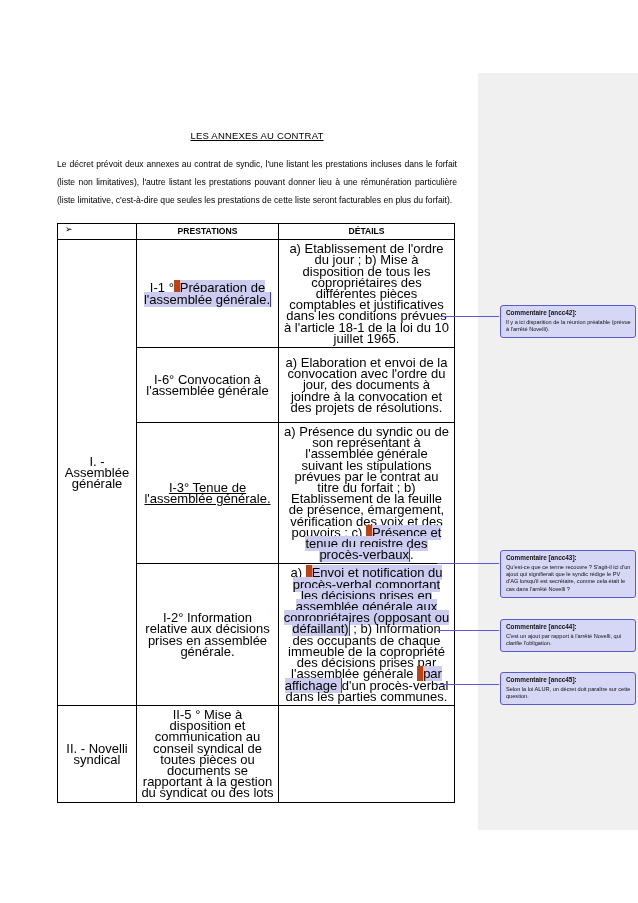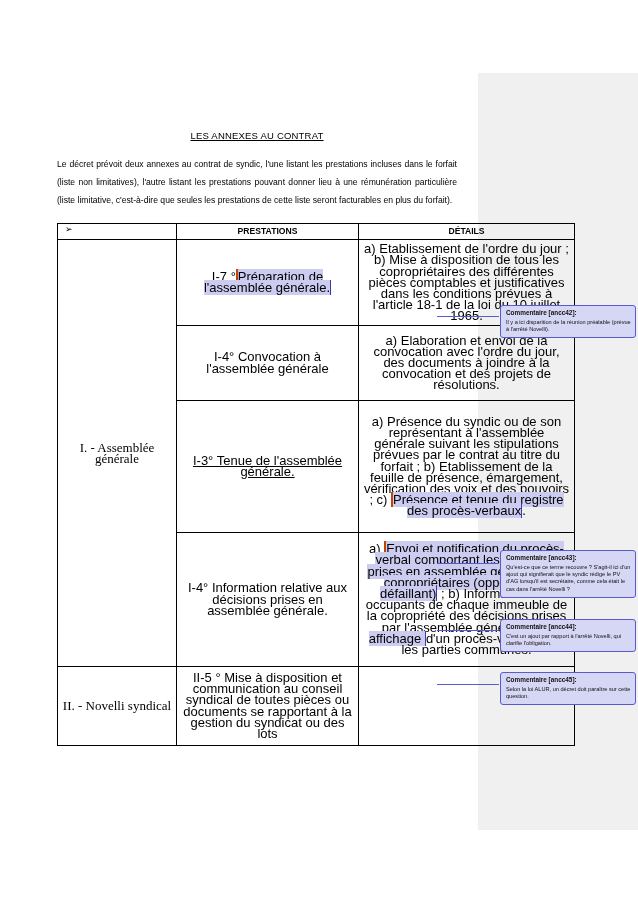--- a/index.html
+++ b/index.html
@@ -86,33 +86,33 @@
     font-size: 13px;
     line-height: 11.2px;
     text-align: center;
     vertical-align: middle;
     padding: 3px 4px;
     font-weight: normal;
   }
   #prestations-table th {
     font-weight: bold;
     font-size: 8.6px;
-    padding: 2px 20px;
-  }
-  .col-cat  { width: 78px; font-family: Liberation Serif, serif; }
+    padding: 2px 0;
+  }
+  .col-cat  { width: 78px; }
   .col-pres { width: 141px; }
   .col-det  { width: 175px; }
 
   .cat-cell { vertical-align: middle; }
 
   .hl {
     background: #ccccf0;
   }
   .hl-open {
-    border-left: 2px solid #c2410c;
+    border-left: 6px solid #c2410c;
   }
   .hl-close {
     border-right: 1px solid #3a3ab8;
   }
 
   
   .comment-box {
     position: absolute;
     width: 136px;
     box-sizing: border-box;
@@ -163,39 +163,39 @@
           <th class="col-cat"></th>
           <th class="col-pres">PRESTATIONS</th>
           <th class="col-det">DÉTAILS</th>
         </tr>
       </thead>
       <tbody>
 
         <tr>
           <td class="col-cat cat-cell" rowspan="4">I. - Assemblée générale</td>
           <td class="col-pres" style="height:74px;">
-            <span>I-7 °</span><span class="hl hl-open hl-close">Préparation de l'assemblée générale.</span>
+            <span>I-1 °</span><span class="hl hl-open hl-close">Préparation de l'assemblée générale.</span>
           </td>
           <td class="col-det">a) Etablissement de l'ordre du jour ; b) Mise à disposition de tous les copropriétaires des différentes pièces comptables et justificatives dans les conditions prévues à l'article 18-1 de la loi du 10 juillet 1965.</td>
         </tr>
 
         <tr>
-          <td class="col-pres" style="height:68px;">I-4° Convocation à l'assemblée générale</td>
+          <td class="col-pres" style="height:68px;">I-6° Convocation à l'assemblée générale</td>
           <td class="col-det">a) Elaboration et envoi de la convocation avec l'ordre du jour, des documents à joindre à la convocation et des projets de résolutions.</td>
         </tr>
 
         <tr>
           <td class="col-pres" style="height:125px;text-decoration:underline;">I-3° Tenue de l'assemblée générale.</td>
           <td class="col-det">
             <span>a) Présence du syndic ou de son représentant à l'assemblée générale suivant les stipulations prévues par le contrat au titre du forfait ; b) Etablissement de la feuille de présence, émargement, vérification des voix et des pouvoirs ; c) </span><span class="hl hl-open hl-close">Présence et tenue du registre des procès-verbaux</span><span>.</span>
           </td>
         </tr>
 
         <tr>
-          <td class="col-pres" style="height:127px;">I-4° Information relative aux décisions prises en assemblée générale.</td>
+          <td class="col-pres" style="height:127px;">I-2° Information relative aux décisions prises en assemblée générale.</td>
           <td class="col-det">
             <span>a) </span><span class="hl hl-open hl-close">Envoi et notification du procès-verbal comportant les décisions prises en assemblée générale aux copropriétaires (opposant ou défaillant)</span><span> ; b) Information des occupants de chaque immeuble de la copropriété des décisions prises par l'assemblée générale </span><span class="hl hl-open hl-close">par affichage </span><span>d'un procès-verbal dans les parties communes.</span>
           </td>
         </tr>
 
         <tr>
           <td class="col-cat cat-cell">II. - Novelli syndical</td>
           <td class="col-pres" style="height:72px;">II-5 ° Mise à disposition et communication au conseil syndical de toutes pièces ou documents se rapportant à la gestion du syndicat ou des lots</td>
           <td class="col-det"></td>
         </tr>

